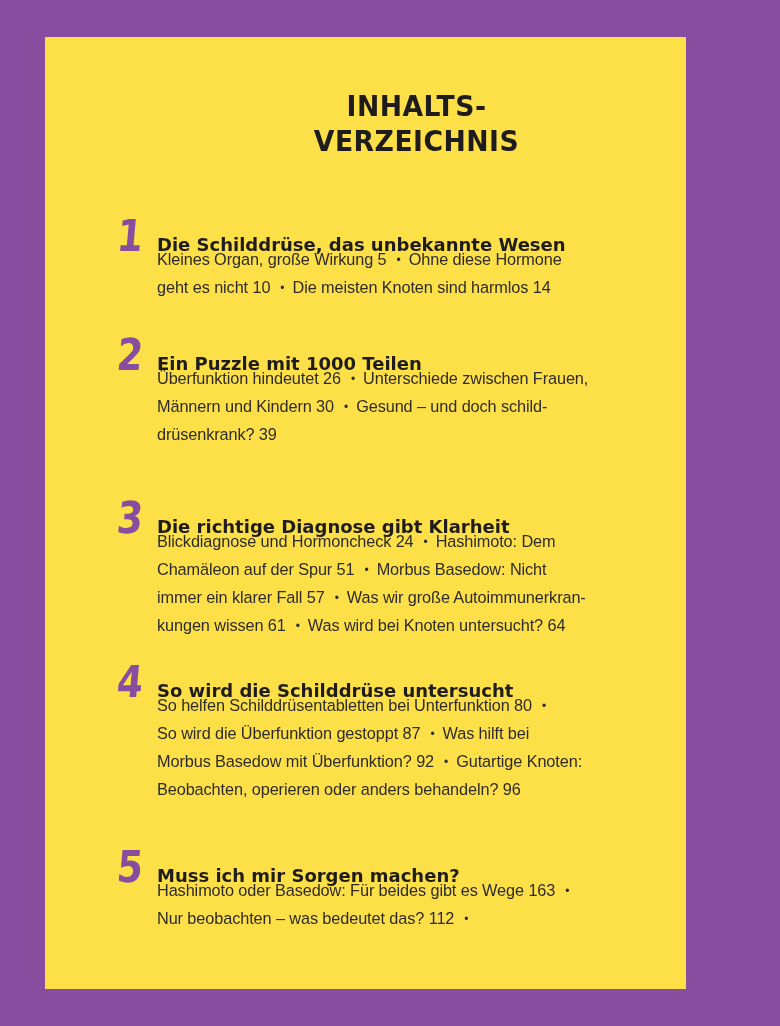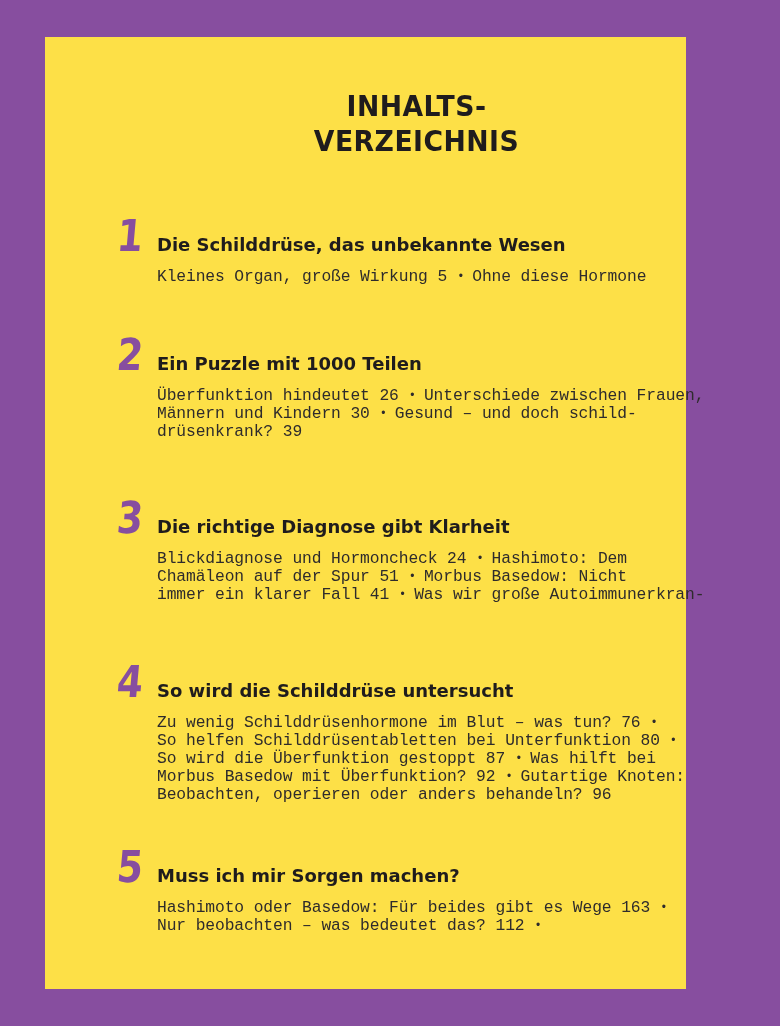--- a/index.html
+++ b/index.html
@@ -43,24 +43,24 @@
     }
     .heading {
       position: absolute; left: 112px; top: 16px;
       font-family: "DejaVu Sans", sans-serif;
       font-weight: bold;
       font-size: 18px; line-height: 22px;
       color: #1f1c1d;
       white-space: nowrap;
     }
     .body {
-      position: absolute; left: 112px; top: 50px;
+      position: absolute; left: 112px; top: 28px;
       width: 530px;
-      font-family: Liberation Mono, monospace;
-      font-size: 16.3px; line-height: 17px;
+      font-family: Liberation Sans, sans-serif;
+      font-size: 16.3px; line-height: 27px;
       color: #2e2b2c;
     }
     .line { display: block; white-space: nowrap; letter-spacing: -0.1px; }
     .bullet {
       display: inline-block; margin: 0 8px 0 10px;
       font-size: 12px; vertical-align: 1px; color: #2e2b2c;
     }
   </style>
 </head>
 <body>
@@ -69,48 +69,49 @@
   <div class="title">
     <div>INHALTS-</div>
     <div>VERZEICHNIS</div>
   </div>
 
   <div class="chapter" style="top:181px;">
     <div class="num">1</div>
     <div class="heading">Die Schilddrüse, das unbekannte Wesen</div>
     <div class="body">
       <span class="line"><span>Kleines Organ, große Wirkung  5</span><span class="bullet">•</span><span>Ohne diese Hormone</span></span>
+      <span class="line"><span>geht es nicht  10</span><span class="bullet">•</span><span>Die meisten Knoten sind harmlos  14</span></span>
     </div>
   </div>
 
   <div class="chapter" style="top:300px;">
     <div class="num">2</div>
     <div class="heading">Ein Puzzle mit 1000 Teilen</div>
     <div class="body">
       <span class="line"><span>Überfunktion hindeutet  26</span><span class="bullet">•</span><span>Unterschiede zwischen Frauen,</span></span>
       <span class="line"><span>Männern und Kindern  30</span><span class="bullet">•</span><span>Gesund – und doch schild-</span></span>
       <span class="line"><span>drüsenkrank?  39</span></span>
     </div>
   </div>
 
   <div class="chapter" style="top:463px;">
     <div class="num">3</div>
     <div class="heading">Die richtige Diagnose gibt Klarheit</div>
     <div class="body">
       <span class="line"><span>Blickdiagnose und Hormoncheck  24</span><span class="bullet">•</span><span>Hashimoto: Dem</span></span>
       <span class="line"><span>Chamäleon auf der Spur  51</span><span class="bullet">•</span><span>Morbus Basedow: Nicht</span></span>
-      <span class="line"><span>immer ein klarer Fall  41</span><span class="bullet">•</span><span>Was wir große Autoimmunerkran-</span></span>
+      <span class="line"><span>immer ein klarer Fall  57</span><span class="bullet">•</span><span>Was wir große Autoimmunerkran-</span></span>
+      <span class="line"><span>kungen wissen  61</span><span class="bullet">•</span><span>Was wird bei Knoten untersucht?  64</span></span>
     </div>
   </div>
 
   <div class="chapter" style="top:627px;">
     <div class="num">4</div>
     <div class="heading">So wird die Schilddrüse untersucht</div>
     <div class="body">
-      <span class="line"><span>Zu wenig Schilddrüsenhormone im Blut – was tun?   76</span><span class="bullet">•</span></span>
       <span class="line"><span>So helfen Schilddrüsentabletten bei Unterfunktion  80</span><span class="bullet">•</span></span>
       <span class="line"><span>So wird die Überfunktion gestoppt  87</span><span class="bullet">•</span><span>Was hilft bei</span></span>
       <span class="line"><span>Morbus Basedow mit Überfunktion?  92</span><span class="bullet">•</span><span>Gutartige Knoten:</span></span>
       <span class="line"><span>Beobachten, operieren oder anders behandeln?  96</span></span>
     </div>
   </div>
 
   <div class="chapter" style="top:812px;">
     <div class="num">5</div>
     <div class="heading">Muss ich mir Sorgen machen?</div>

